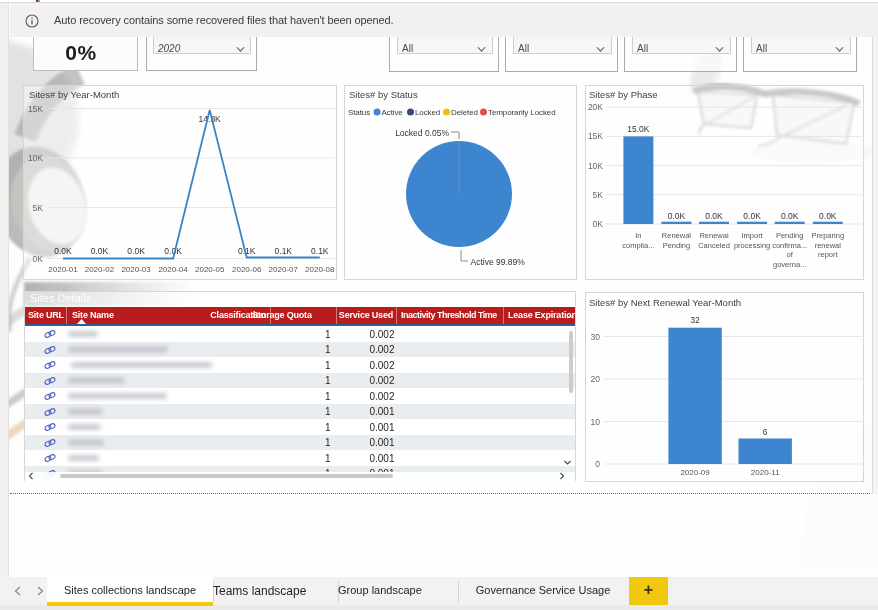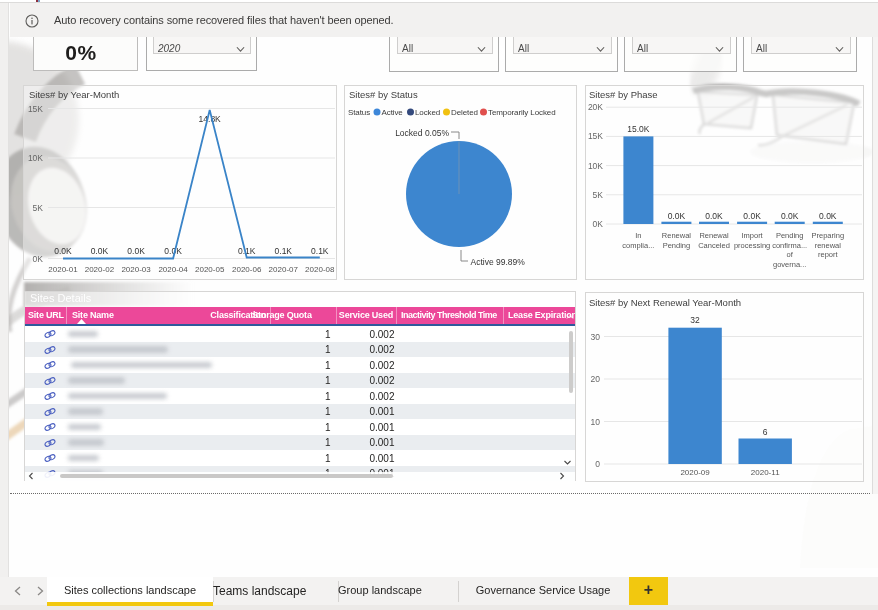--- a/index.html
+++ b/index.html
@@ -261,21 +261,21 @@
       </svg>
 </div>
 
 <div class="abs" style="left:0;top:3px;width:9px;height:574px;background:#f1f0ef;border-right:1px solid #e2e1e0;z-index:5;box-sizing:border-box;"></div>
 
 <div class="abs" style="left:872px;top:37px;width:6px;height:457px;background:#f5f4f3;border-left:1px solid #dddcdb;z-index:1;box-sizing:border-box;"></div>
 
 <div class="abs" style="left:10px;top:493px;width:860px;height:0;border-top:1.5px dotted #6b6a69;z-index:1;"></div>
 
 <div class="abs" style="left:30px;top:292px;font-size:11px;color:rgba(255,255,255,0.95);z-index:2;">Sites Details</div>
-<div class="abs" id="thead" style="left:25px;top:307px;width:550px;height:17px;background:#ec4899;border-bottom:2px solid #2f5a9c;z-index:1;box-sizing:content-box;">
+<div class="abs" id="thead" style="left:25px;top:307px;width:550px;height:17px;background:#b91c1c;border-bottom:2px solid #2f5a9c;z-index:1;box-sizing:content-box;">
   <div class="abs" style="left:41.4px;top:0;width:1px;height:17px;background:rgba(255,255,255,0.4);"></div>
   <div class="abs" style="left:244.7px;top:0;width:1px;height:17px;background:rgba(255,255,255,0.4);"></div>
   <div class="abs" style="left:310.6px;top:0;width:1px;height:17px;background:rgba(255,255,255,0.4);"></div>
   <div class="abs" style="left:371.4px;top:0;width:1px;height:17px;background:rgba(255,255,255,0.4);"></div>
   <div class="abs" style="left:478.4px;top:0;width:1px;height:17px;background:rgba(255,255,255,0.4);"></div>
   <div class="abs hc" style="left:3px;top:3px;">Site URL</div>
   <div class="abs hc" style="left:47px;top:3px;">Site Name</div>
   <div class="abs hc" style="left:140px;top:3px;width:101px;text-align:right;">Classification</div>
   <div class="abs hc" style="left:207px;top:3px;width:100px;text-align:center;">Storage Quota</div>
   <div class="abs hc" style="left:268px;top:3px;width:100px;text-align:right;">Service Used</div>

